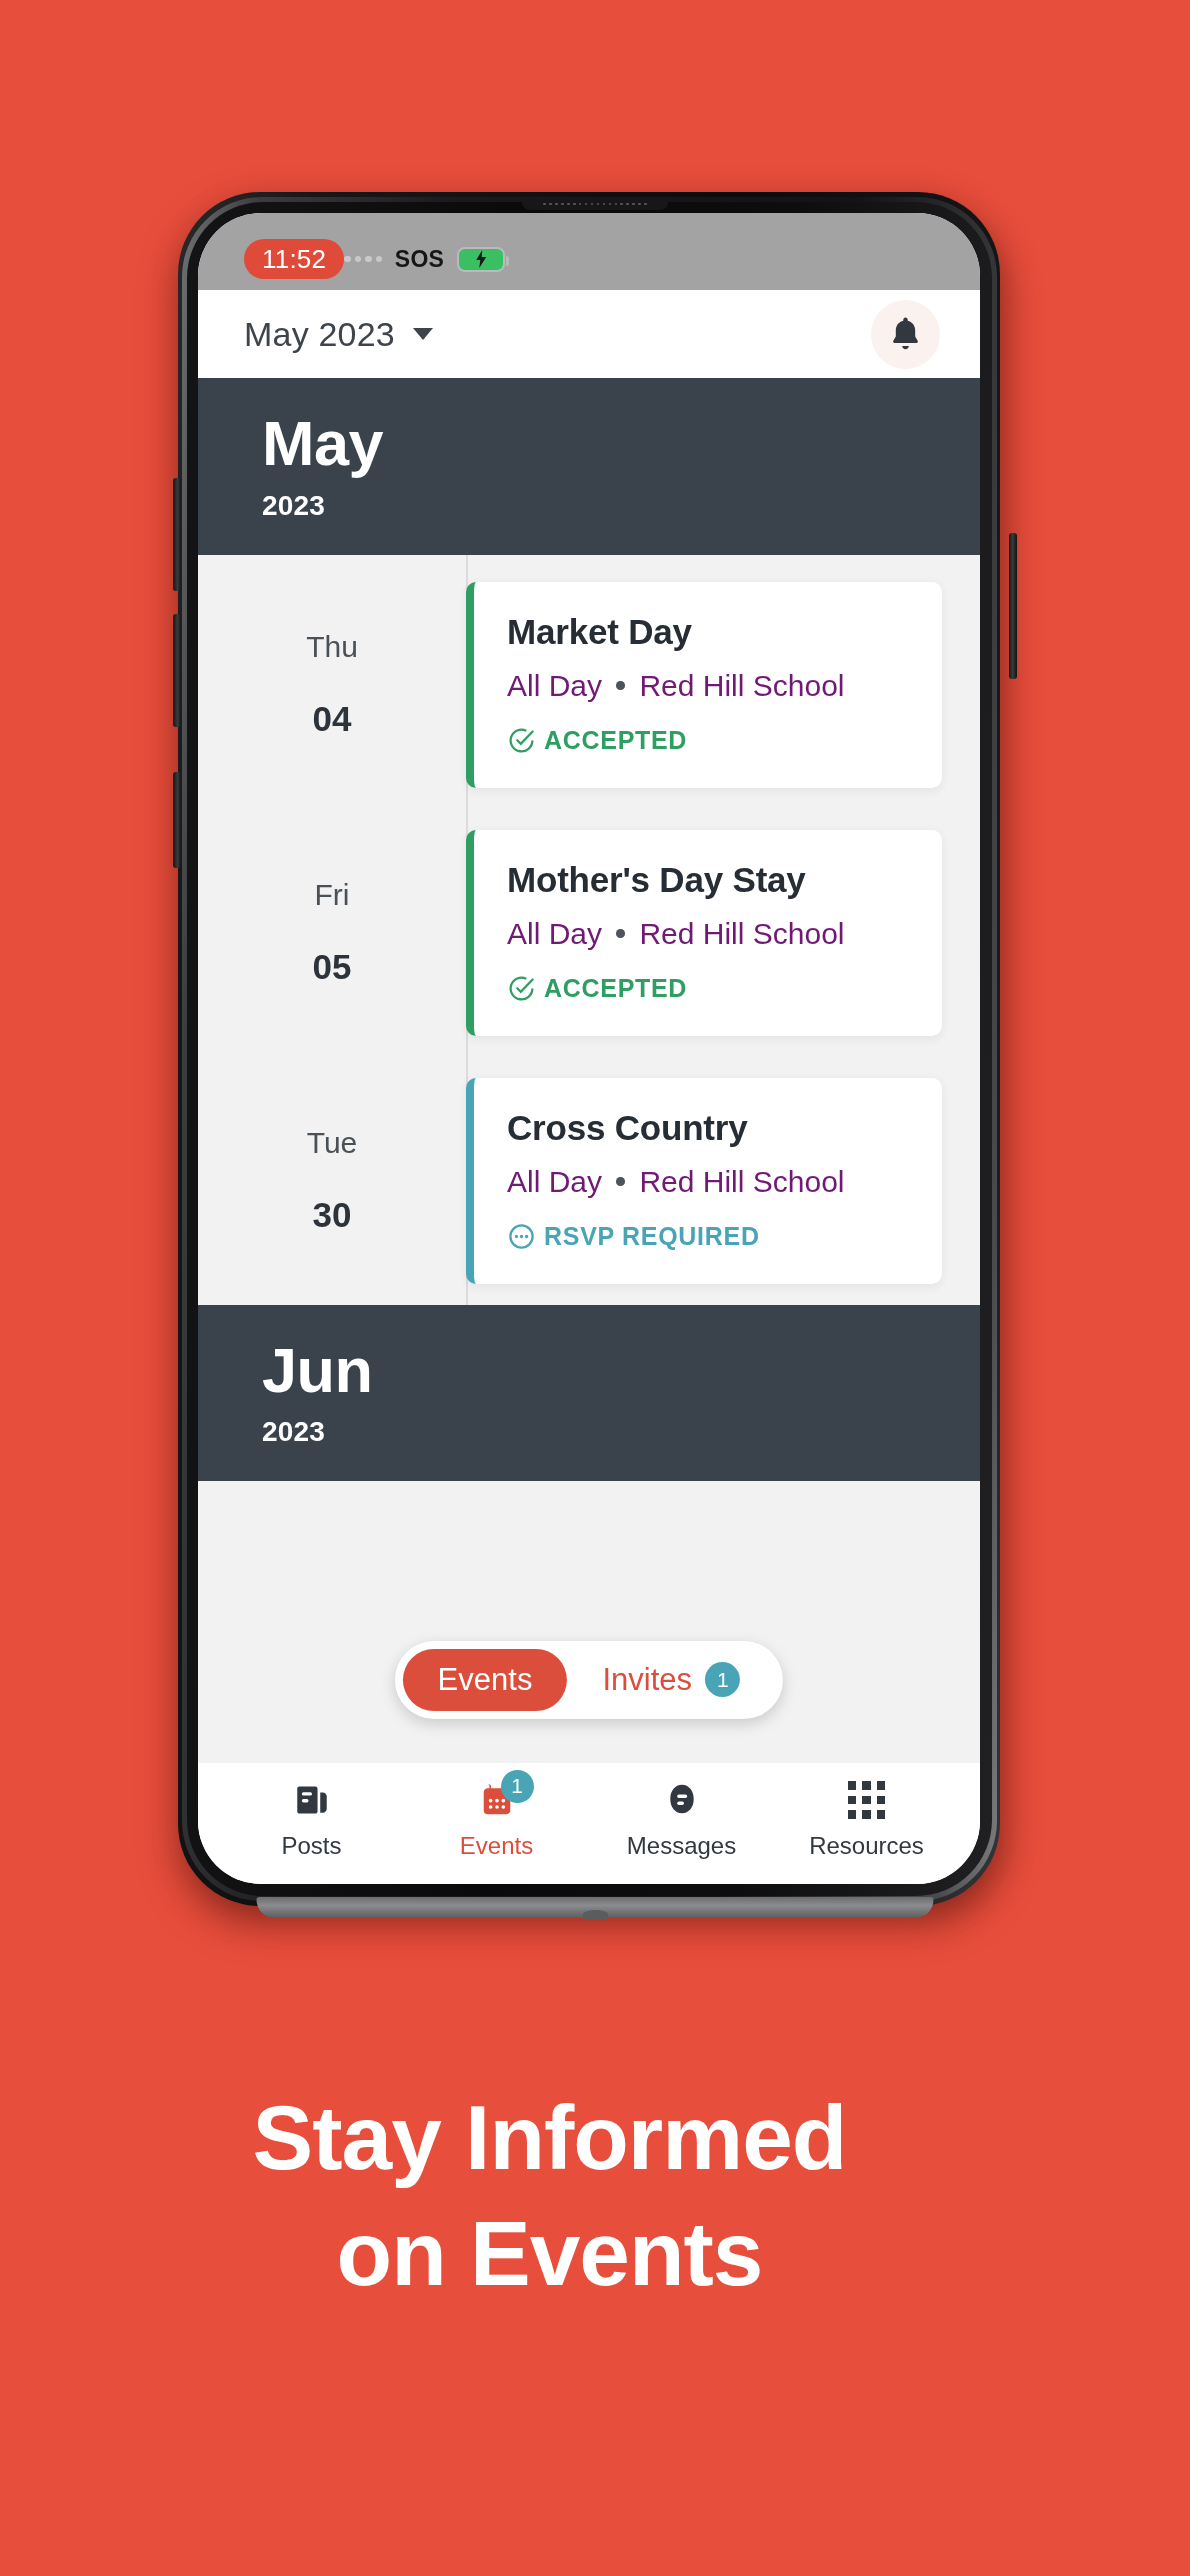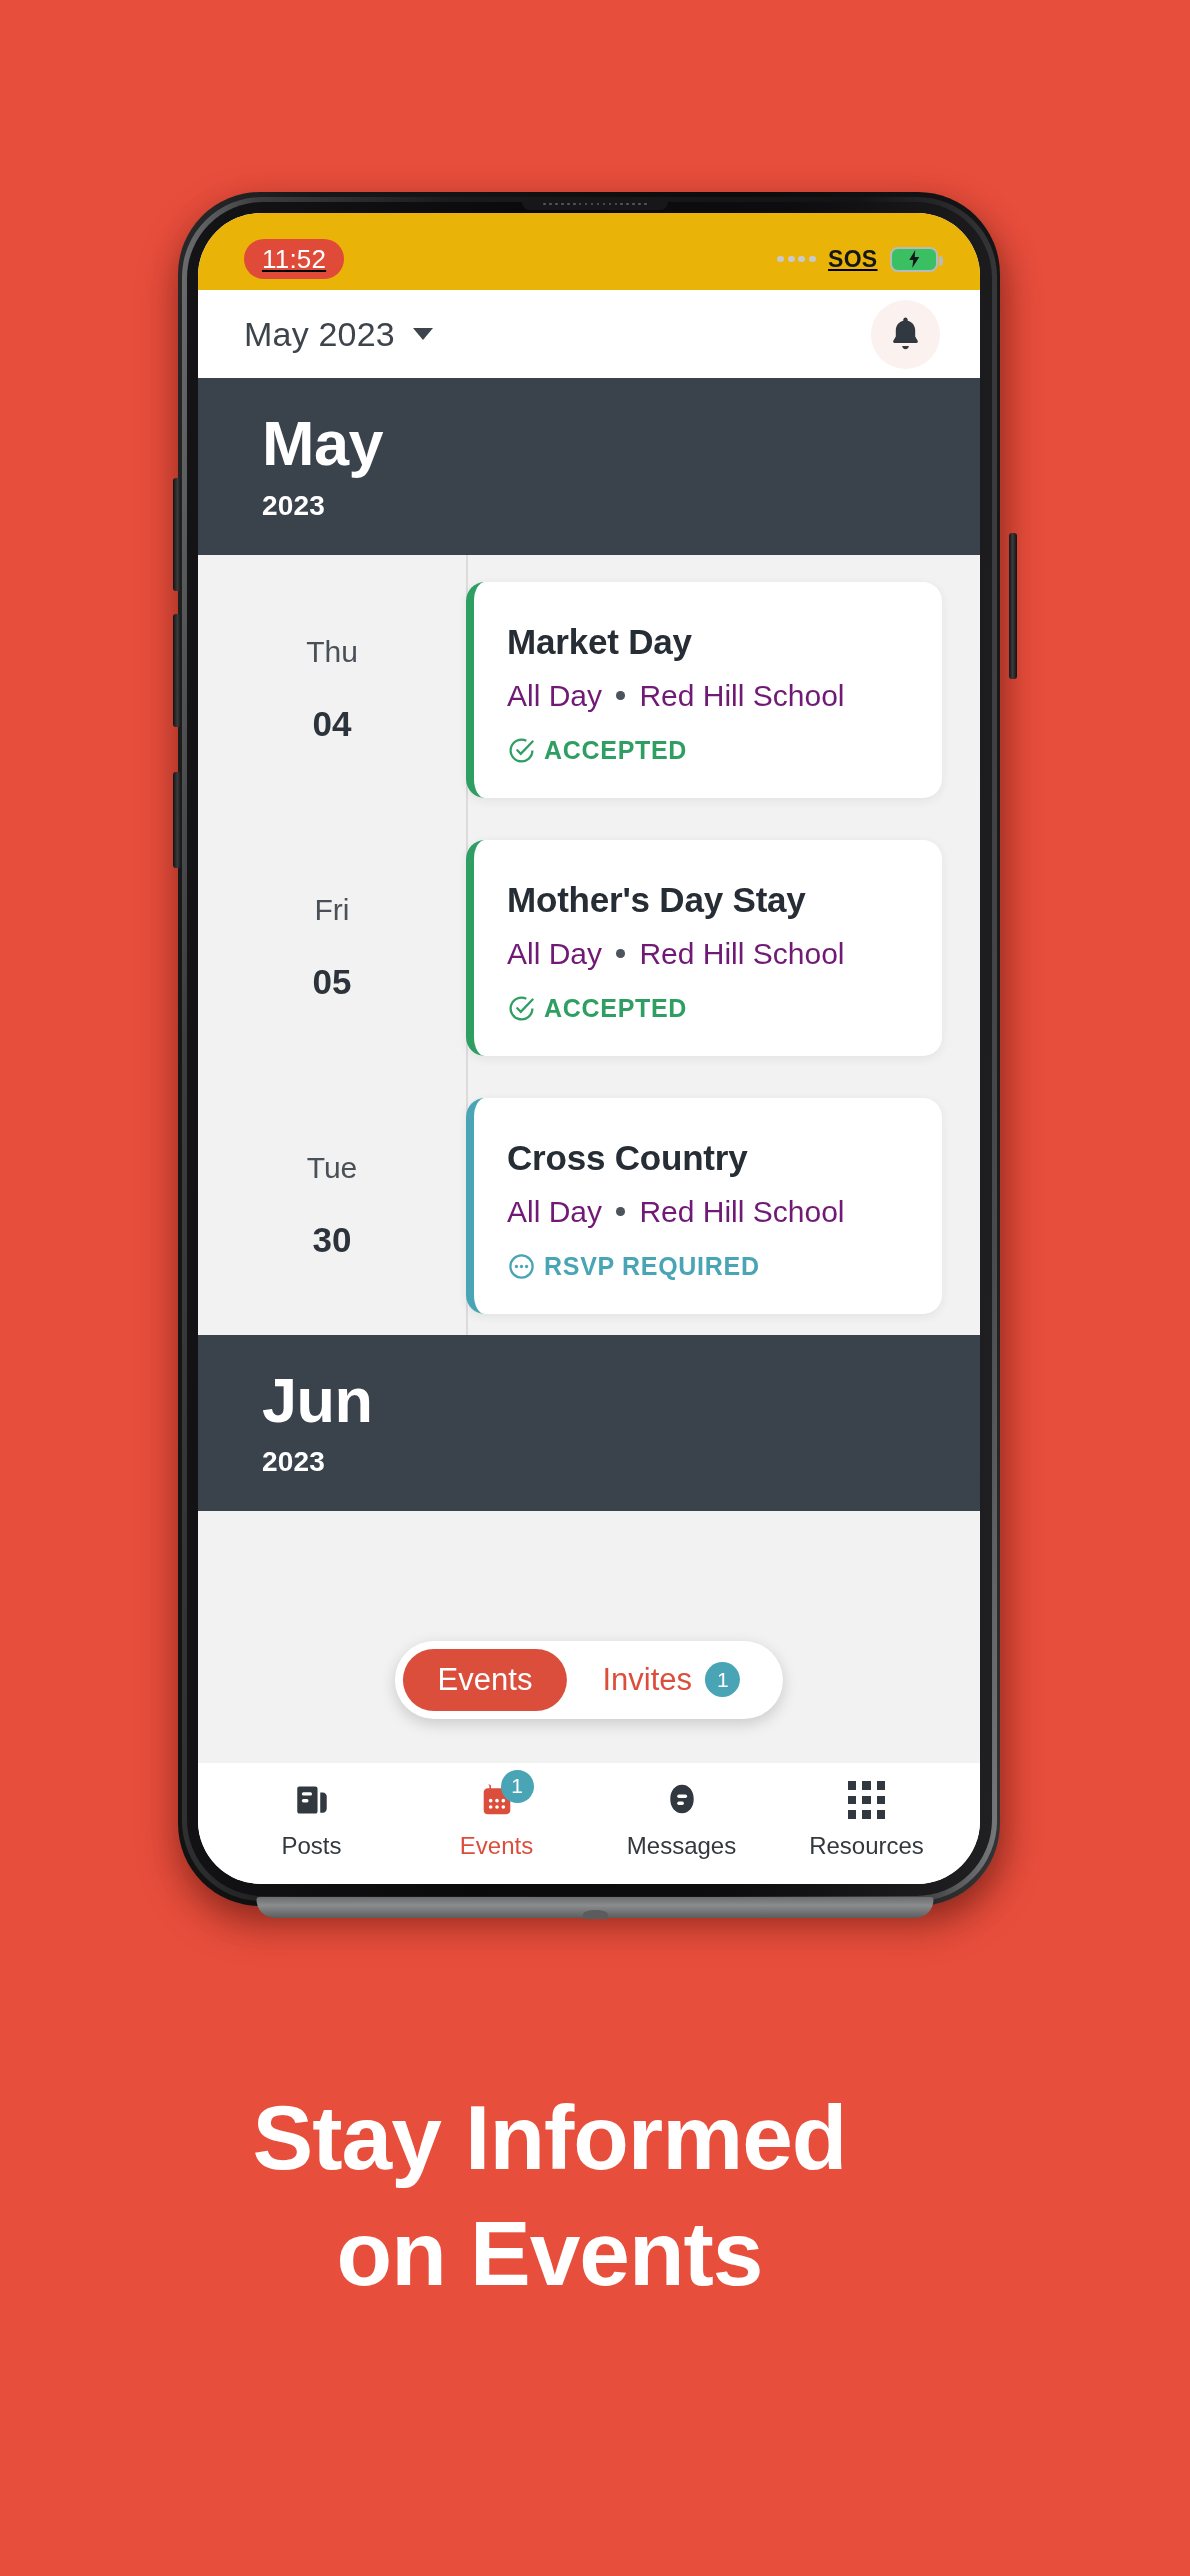--- a/index.html
+++ b/index.html
@@ -135,26 +135,25 @@
     overflow: hidden;
     z-index: 4;
     display: flex;
     flex-direction: column;
   }
 
   
   .statusbar {
     height: 77px;
     flex: 0 0 77px;
-    background: #eab308;
-    display: flex;
-    align-items: center;
-    justify-content: space-between;
+    background: #a3a3a3;
+    display: flex;
+    align-items: center;
+    justify-content: flex-start;
     padding: 15.3px 42px 0 46px;
-    text-decoration: underline;
   }
   .clock-pill {
     background: #e04a39;
     color: #fff;
     font-size: 26px;
     font-weight: 500;
     letter-spacing: 0.2px;
     padding: 6.7px 18px 7.7px;
     border-radius: 21px;
     line-height: 1;
@@ -298,22 +297,22 @@
     font-size: 35px;
     font-weight: 700;
     color: #2c333b;
     line-height: 1.25;
     margin-top: 32px;
   }
 
   .card {
     flex: 1 1 auto;
     background: #fff;
-    border-radius: 19px;
-    padding: 40px 33px 33px;
+    border-radius: 10px;
+    padding: 30px 33px 33px;
     box-shadow: 0 2.9px 9.6px rgba(40,40,40,.07);
     border-left: 8.6px solid #2f9e63;
     position: relative;
   }
   .card.accent-teal { border-left-color: #49a5b5; }
 
   .card .title {
     font-size: 35px;
     font-weight: 700;
     color: #262d35;

